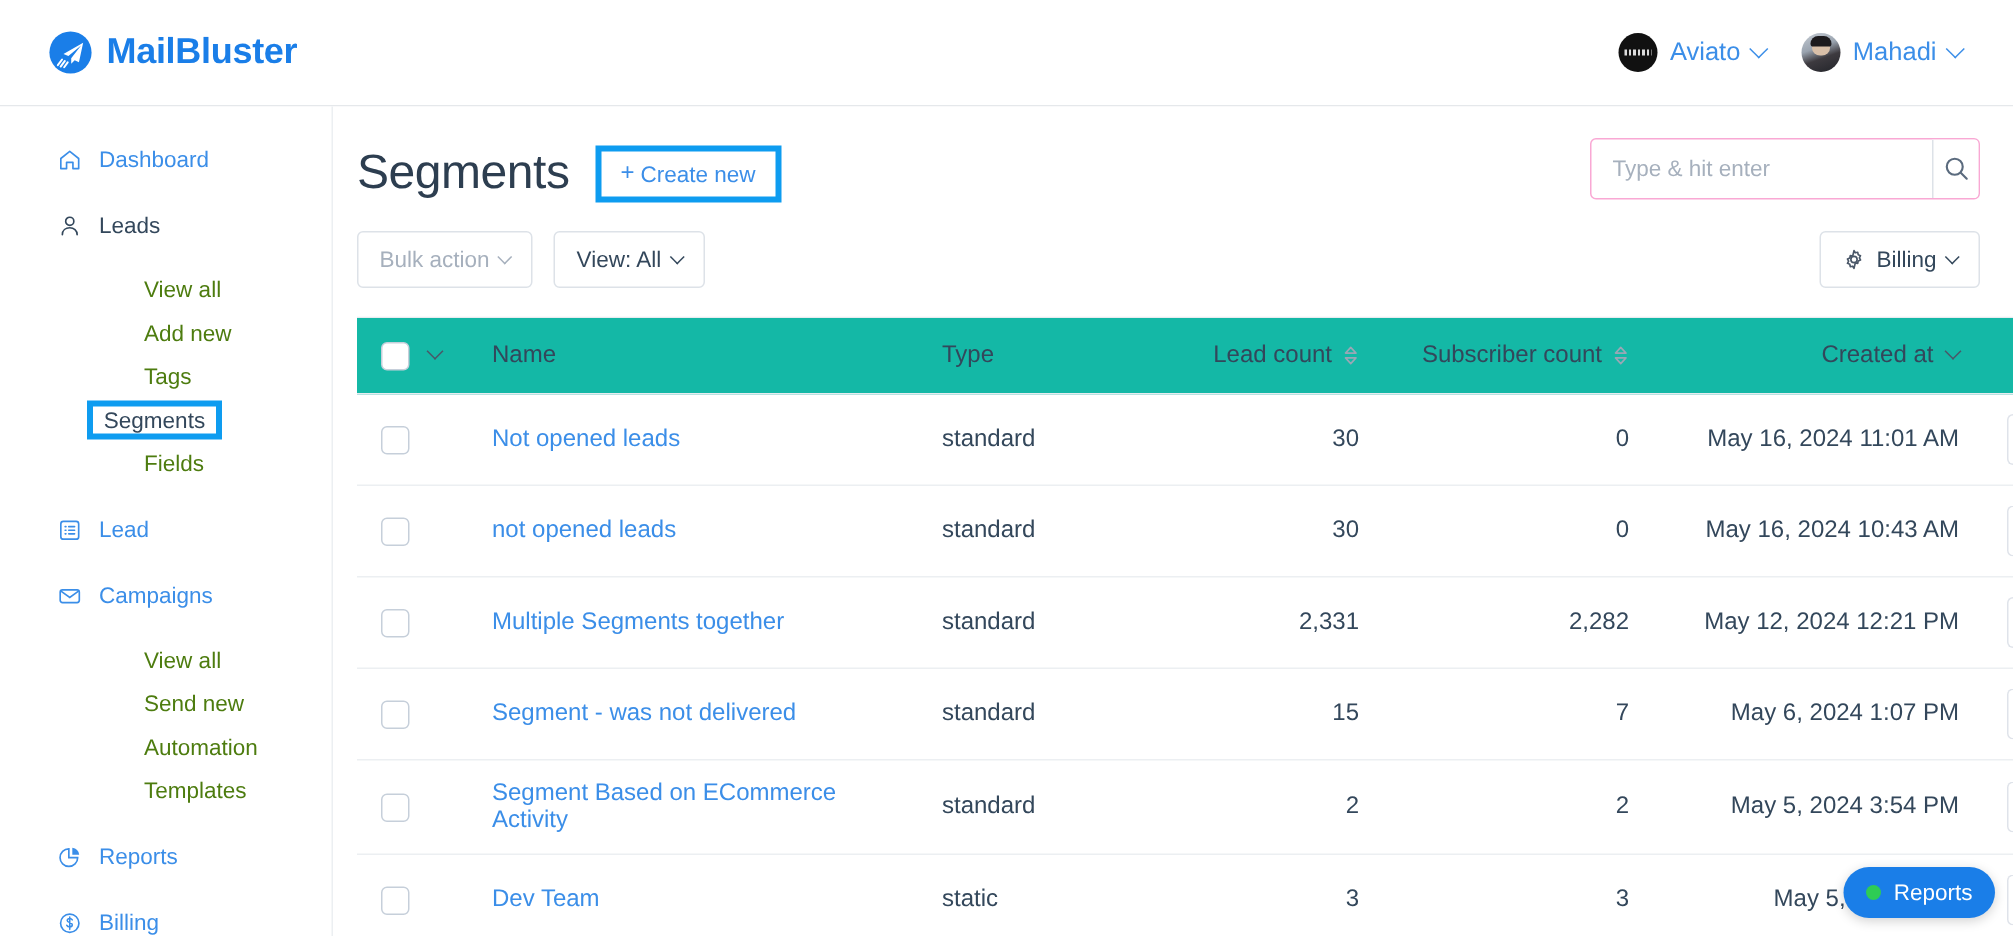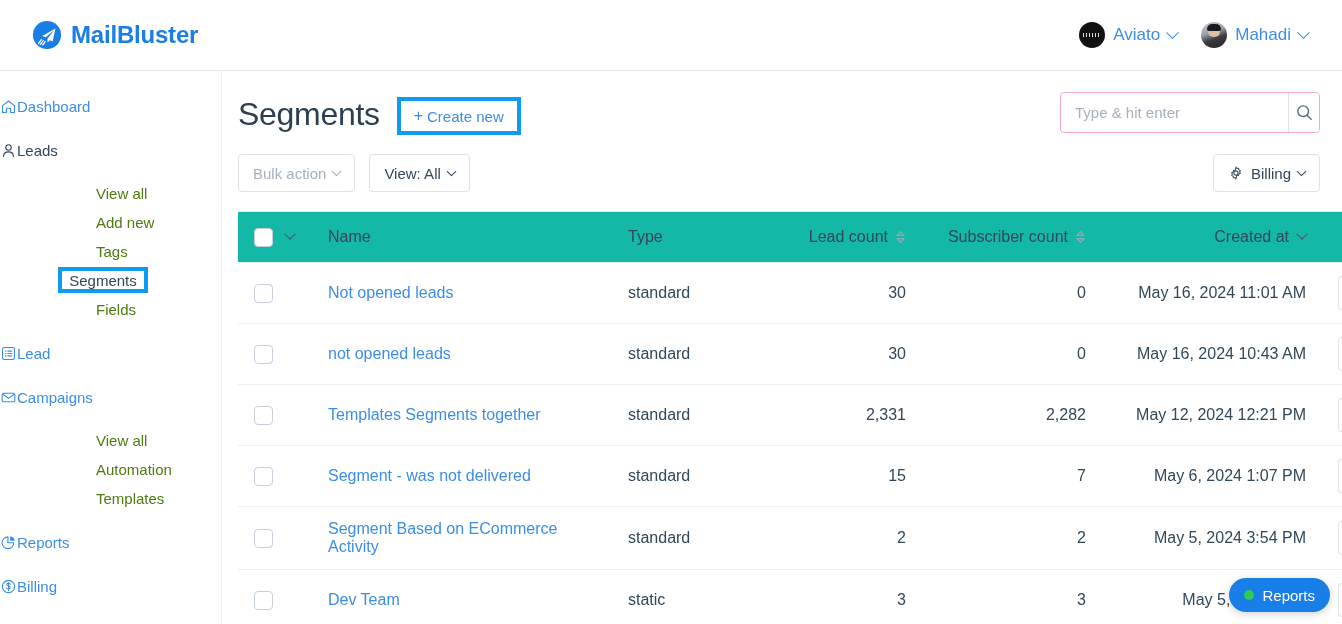--- a/index.html
+++ b/index.html
@@ -64,22 +64,22 @@
 
   
   .sidebar {
     position: absolute; top: 71px; left: 0;
     width: 222px; height: 553px;
     background: #ffffff;
     border-right: 1px solid #eceff2;
     padding-top: 20px;
   }
   .nav-item {
-    display: flex; align-items: center; 
-    height: 30px; 
+    display: flex; align-items: center; gap: 11px;
+    height: 30px; padding-left: 38px;
     font-size: 15px; color: #3b8ee8; cursor: pointer;
     margin-bottom: 14px;
   }
   .nav-item .nav-ico { width: 17px; height: 17px; flex: 0 0 auto; display: block; }
   .nav-item.plain { color: #33475b; }
   .sub-item {
     height: 29px; padding-left: 96px;
     font-size: 15px; color: #4d7c0f; cursor: pointer;
     display: flex; align-items: center;
   }
@@ -258,20 +258,23 @@
   <div class="nav-item">
     <svg class="nav-ico" viewBox="0 0 20 20">
       <rect x="2.5" y="5" width="15" height="10" rx="1.8" fill="none" stroke="#3b8ee8" stroke-width="1.3"></rect>
       <path d="M3.4 6.2 L10 11 L16.6 6.2" fill="none" stroke="#3b8ee8" stroke-width="1.3" stroke-linecap="round"></path>
     </svg>
     <span>Campaigns</span>
   </div>
 
   <div class="sub-item">
     <span>View all</span>
+  </div>
+  <div class="sub-item">
+    <span>Send new</span>
   </div>
   <div class="sub-item">
     <span>Automation</span>
   </div>
   <div class="sub-item">
     <span>Templates</span>
   </div>
 
   <div class="nav-item" style="margin-top:14px">
     <svg class="nav-ico" viewBox="0 0 20 20">
@@ -413,21 +416,21 @@
           <td class="col-date">May 16, 2024 10:43 AM</td>
           <td class="col-act">
             <span class="row-action"></span>
           </td>
         </tr>
         <tr>
           <td class="col-check">
             <span class="cbox"></span>
           </td>
           <td class="col-name">
-            <a class="seg-link">Templates Segments together</a>
+            <a class="seg-link">Multiple Segments together</a>
           </td>
           <td class="col-type">standard</td>
           <td class="col-lead">2,331</td>
           <td class="col-sub">2,282</td>
           <td class="col-date">May 12, 2024 12:21 PM</td>
           <td class="col-act">
             <span class="row-action"></span>
           </td>
         </tr>
         <tr>

